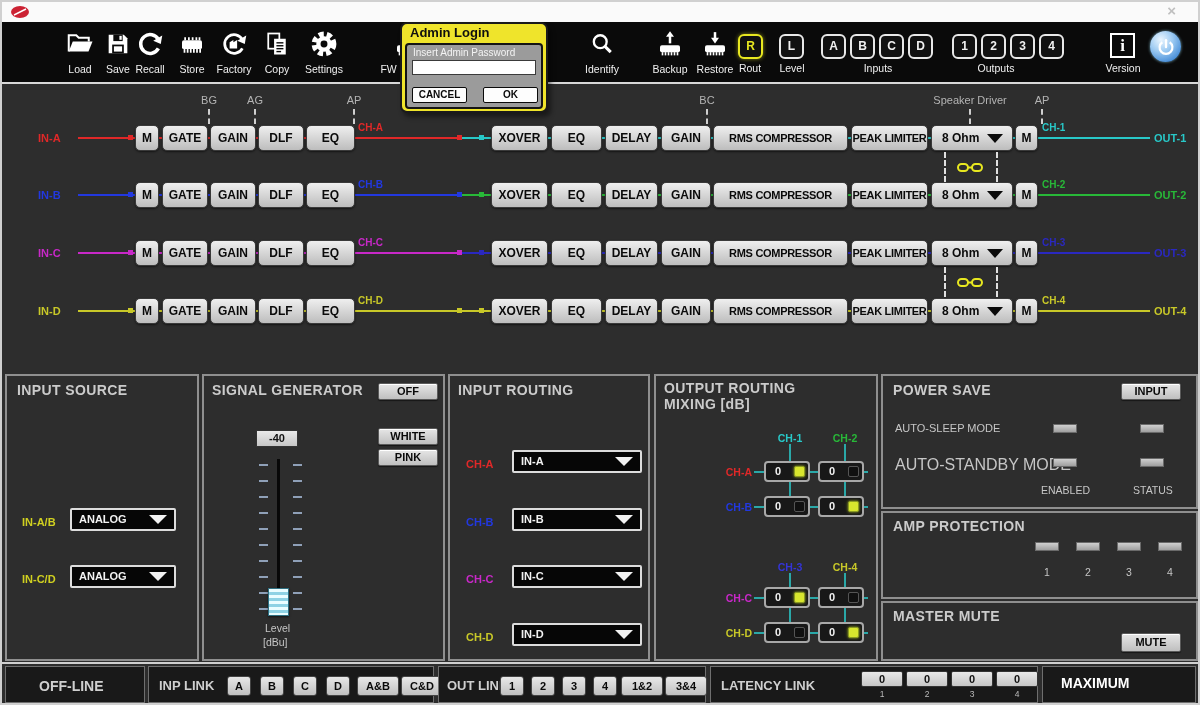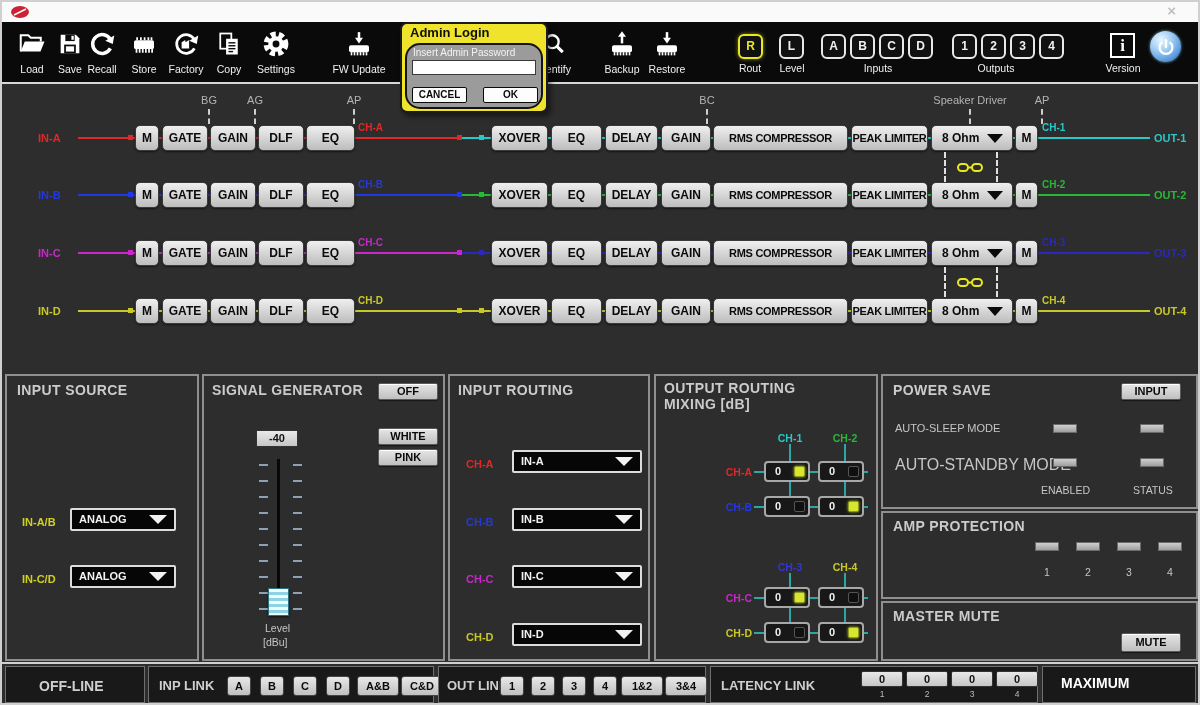--- a/index.html
+++ b/index.html
@@ -6,21 +6,21 @@
   html,body { width:1200px; height:705px; background:#d4d4d4; font-family:"Liberation Sans","DejaVu Sans",sans-serif; }
   .app { position:absolute; left:0; top:0; width:1200px; height:705px; background:#2d2d2d; border:2px solid #d0d0d0; overflow:hidden; }
 
   
   .titlebar { position:absolute; left:0; top:0; width:1196px; height:20px; background:#fafafa; }
   .logo { position:absolute; left:8px; top:3px; }
   .close-btn { position:absolute; right:22px; top:0px; color:#c0c0c0; font-size:15px; font-weight:bold; cursor:default; }
 
   
   .toolbar { position:absolute; left:0; top:20px; width:1196px; height:60px; background:#0a0a0a; }
-  .tb-item { position:absolute; top:4px; width:66px; text-align:center; color:#f0f0f0; }
+  .tb-item { position:absolute; top:4px; width:66px; text-align:center; color:#f0f0f0;margin-left:48px; }
   .tb-icon { height:36px; display:flex; align-items:center; justify-content:center; }
   .tb-label { font-size:10.5px; margin-top:1px; white-space:nowrap; }
   .key-btn { position:absolute; top:12px; width:25px; height:25px; border:2px solid #e8e8e8; border-radius:6px; background:#111; color:#f0f0f0; font-size:12px; font-weight:bold; text-align:center; line-height:21px; }
   .key-btn.active { border-color:#e8e820; color:#e8e820; box-shadow:0 0 4px #88881a; }
   .key-label { position:absolute; top:40px; font-size:10.5px; color:#f0f0f0; transform:translateX(-50%); white-space:nowrap; }
   .ver-box { position:absolute; top:11px; width:25px; height:25px; border:2px solid #fff; background:#0a0a0a; color:#fff; text-align:center; font-family:"Liberation Serif","DejaVu Serif",serif; font-weight:bold; font-size:17px; line-height:21px; }
   .power-btn { position:absolute; width:31px; height:31px; border-radius:50%; background:radial-gradient(circle at 35% 28%, #eaf6ff, #9ccaf2 40%, #4f93da 75%, #2a6ab8); display:flex; align-items:center; justify-content:center; box-shadow:0 0 3px #7ab; }
 
   
   .flow { position:absolute; left:0; top:80px; width:1196px; height:291px; background:#2d2d2d; border-top:2px solid #d8d8d8; }
@@ -62,21 +62,21 @@
   
   .statusbar { position:absolute; left:0; top:660px; width:1196px; height:43px; background:#2d2d2d; border-top:2px solid #d0d0d0; }
   .sb-sec { position:absolute; top:2px; height:37px; background:#191919; border:1px solid #6f6f6f; }
   .sb-label { position:absolute; color:#cfcfcf; font-size:13px; font-weight:bold; white-space:nowrap; }
   .sbtn { position:absolute; top:9px; height:20px; background:linear-gradient(#e8e8e8,#c0c0c0); border:1px solid #444; border-radius:3px; color:#0a0a0a; font-size:11px; font-weight:bold; text-align:center; line-height:18px; }
   .lat-num { position:absolute; color:#bbb; font-size:8.5px; transform:translateX(-50%); }
 
   
   .dialog { position:absolute; left:398px; top:20px; width:148px; height:91px; background:#efe42b; border:2px solid #1a1a1a; border-radius:7px; box-shadow:3px 4px 5px rgba(0,0,0,.45); z-index:100; }
   .dlg-title { position:absolute; left:8px; top:1px; color:#0f0f0f; font-size:13px; font-weight:bold; }
-  .dlg-panel { position:absolute; left:3px; top:19px; width:138px; height:66px; background:#9b9b9b; border:2px solid #141414; border-radius:15px; }
+  .dlg-panel { position:absolute; left:3px; top:19px; width:138px; height:66px; background:#9b9b9b; border:2px solid #141414; border-radius:4px; }
   .dlg-label { position:absolute; left:6px; top:2px; color:#f4f4f4; font-size:10px; }
   .dlg-input { position:absolute; left:5px; top:15px; width:124px; height:15px; background:#fff; border:1px solid #3a3a3a; font-size:11px; padding:0 3px; }
   .dlg-btn { position:absolute; top:42px; width:55px; height:16px; background:#fdfdfd; border:1.5px solid #0a0a0a; border-radius:2px; color:#0a0a0a; font-size:10px; font-weight:bold; text-align:center; line-height:13px; }
 </style>
 </head>
 <body>
 
 <div class="app">
 
   <div class="titlebar">

